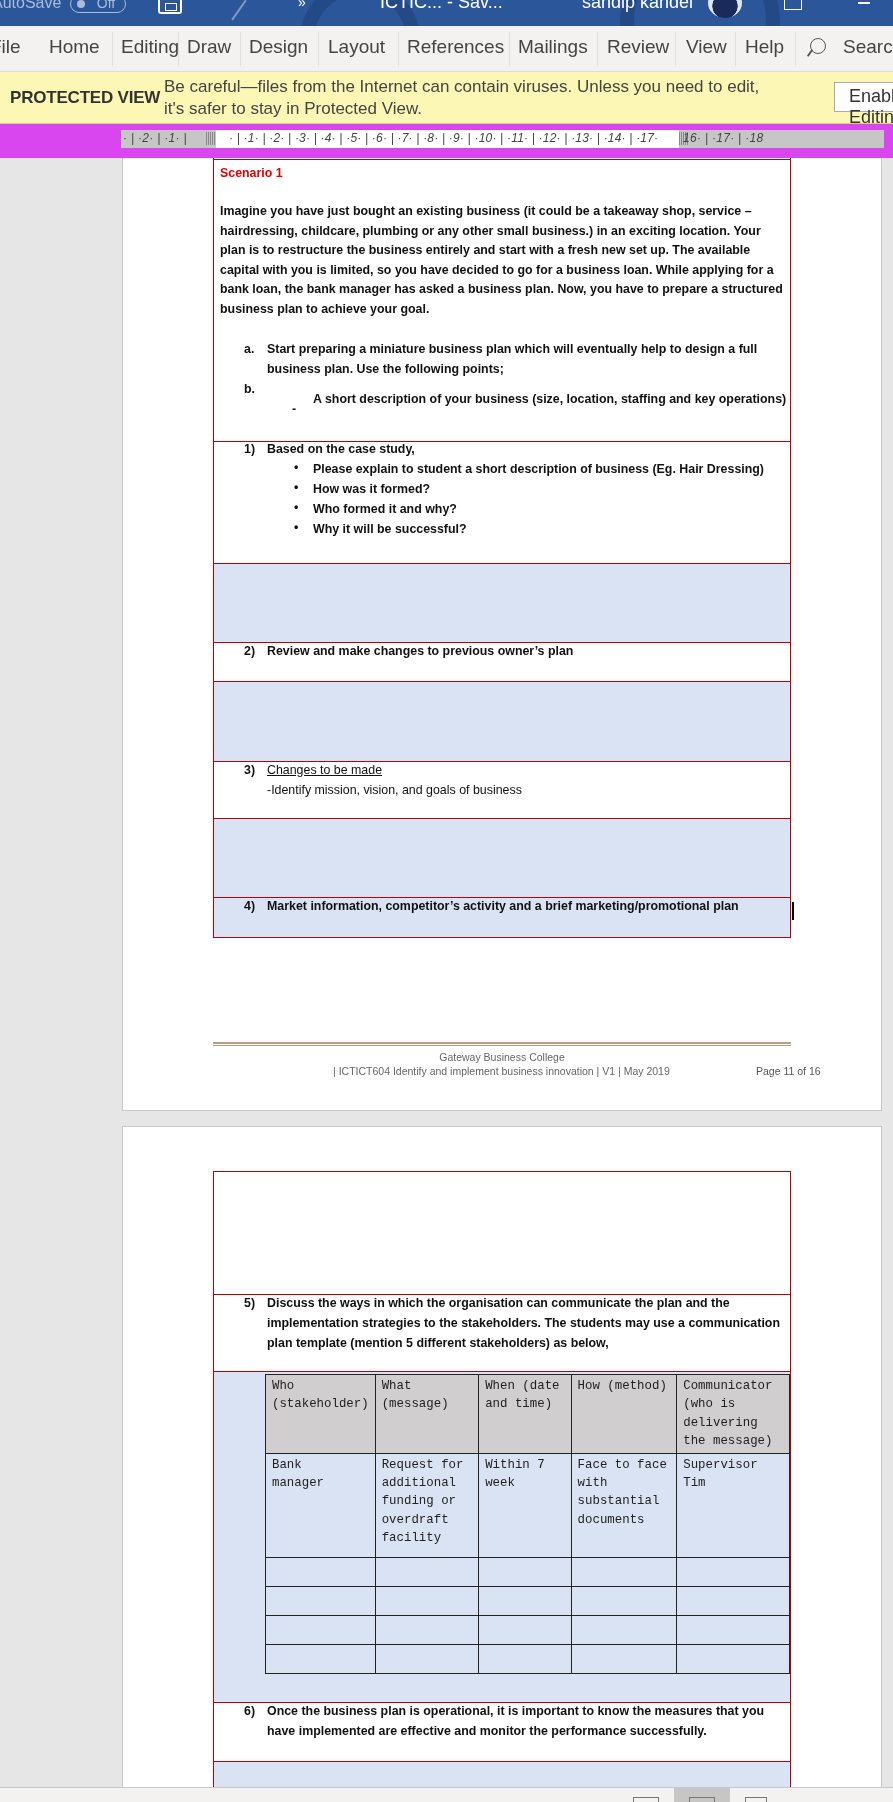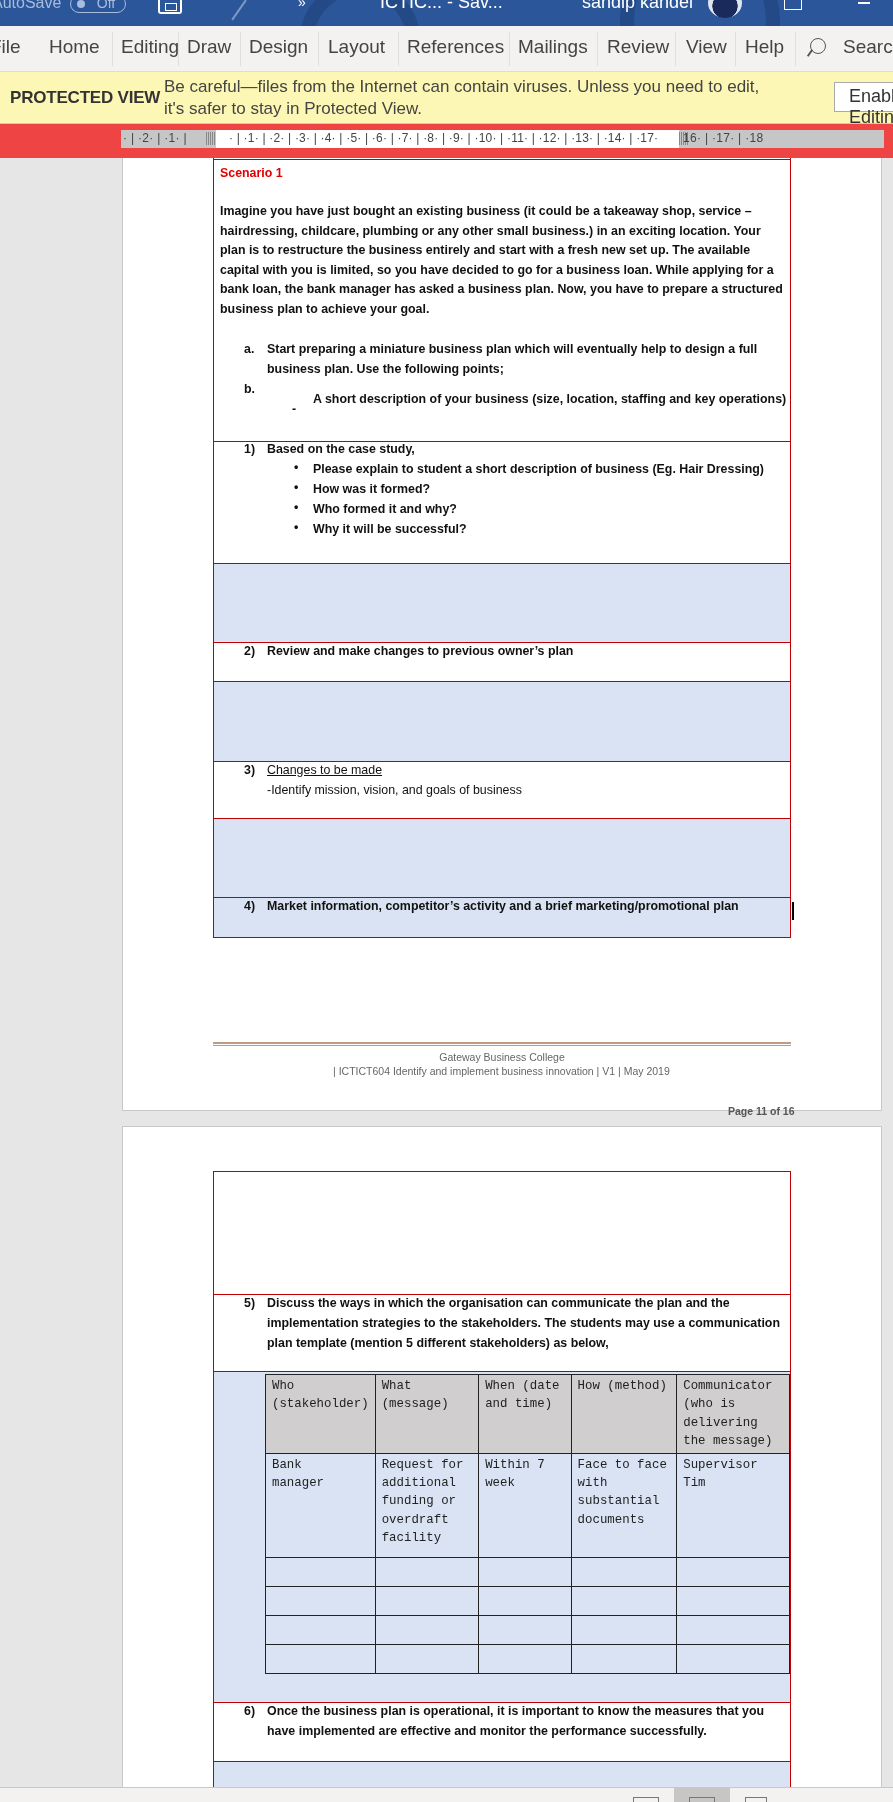--- a/index.html
+++ b/index.html
@@ -24,21 +24,21 @@
   .menubar .tab { position: absolute; top: 10px; font-size: 19px; color: #444; }
   .menubar .sep { position: absolute; top: 6px; width: 1px; height: 34px; background: #e0dfde; }
   .menubar .search-icon { position: absolute; left: 810px; top: 12px; width: 16px; height: 16px; border: 1.8px solid #555; border-radius: 50%; }
   .menubar .search-icon::after { content: ""; position: absolute; left: -5px; top: 13px; width: 8px; height: 2px; background: #555; transform: rotate(-55deg); }
 
   .protected { position: absolute; left: 0; top: 72px; width: 893px; height: 52px; background: #fdf7b5; border-bottom: 1px solid #d7cf8a; }
   .protected .label { position: absolute; left: 10px; top: 16px; font-size: 17px; font-weight: bold; color: #333; letter-spacing: -0.2px; }
   .protected .msg { position: absolute; left: 164px; top: 4px; font-size: 17px; color: #444; line-height: 22px; width: 620px; }
   .protected .enable { position: absolute; left: 834px; top: 10px; width: 80px; height: 30px; background: #fff; border: 1px solid #aaa; font-size: 18px; padding: 3px 0 0 14px; color: #333; }
 
-  .ruler-area { position: absolute; left: 0; top: 124px; width: 893px; height: 34px; background: #ef4444; }
+  .ruler-area { position: absolute; left: 0; top: 124px; width: 893px; height: 34px; background: #d946ef; font-style: italic; }
   .ruler { position: absolute; left: 121px; top: 6px; width: 763px; height: 18px; background: #c6c6c6; font-size: 12px; color: #444; white-space: nowrap; }
   .ruler .white { position: absolute; left: 95px; top: 0; width: 463px; height: 18px; background: #fff; }
   .ruler .ticks-left { position: absolute; left: 2px; top: 1px; letter-spacing: 0.3px; }
   .ruler .ticks-main { position: absolute; left: 108px; top: 1px; letter-spacing: 0.2px; }
   .ruler .ticks-right { position: absolute; left: 562px; top: 1px; letter-spacing: 0.3px; }
   .ruler .margin-mark { position: absolute; top: 2px; width: 10px; height: 13px; background: repeating-linear-gradient(90deg, #888 0 1px, #c6c6c6 1px 2px); }
 
   .page { position: absolute; background: #fff; border: 1px solid #c8c8c8; }
   .page1 { left: 122px; top: 158px; width: 760px; height: 953px; border-top: none; padding-left: 44px; }
   .page2 { left: 122px; top: 1126px; width: 760px; height: 720px; }
@@ -49,21 +49,21 @@
   .red-title { color: #e00000; font-weight: bold; font-size: 12.4px; position: absolute; left: 6px; top: 6px; }
   .para { position: absolute; left: 6px; width: 566px; line-height: 19.6px; font-weight: bold; }
   .li { position: absolute; font-weight: bold; line-height: 19.6px; }
   .num { position: absolute; font-weight: bold; }
   .bullet { position: absolute; font-weight: bold; }
 
   .footer-line1 { position: absolute; left: 90px; top: 884px; width: 578px; height: 2px; background: #c09b80; }
   .footer-line2 { position: absolute; left: 90px; top: 887px; width: 578px; height: 1px; background: #c09b80; }
   .footer-college { position: absolute; left: 90px; width: 578px; top: 893px; text-align: center; font-size: 10.5px; color: #666; }
   .footer-course { position: absolute; left: 210px; top: 907px; font-size: 10.5px; color: #666; white-space: nowrap; }
-  .footer-page { position: absolute; left: 605px; top: 907px; font-size: 10.5px; color: #555; font-weight: bold; white-space: nowrap; margin-top: 40px; }
+  .footer-page { position: absolute; left: 633px; top: 907px; font-size: 10.5px; color: #555; font-weight: normal; white-space: nowrap; }
 
   .comm-table { position: absolute; left: 51px; top: 2px; border-collapse: collapse; font-size: 12.4px; color: #222; }
   .comm-table td, .comm-table th { border: 1.2px solid #222; vertical-align: top; text-align: left; font-weight: normal; padding: 2px 6px; line-height: 18.4px; }
   .comm-table th { background: #d0cece; }
 
   .statusbar { position: absolute; left: 0; top: 1787px; width: 893px; height: 15px; background: #f3f2f1; border-top: 1px solid #c8c8c8; }
   .statusbar .view-read { position: absolute; left: 633px; top: 9px; width: 26px; height: 8px; border: 1.5px solid #777; border-bottom: none; }
   .statusbar .view-print-bg { position: absolute; left: 674px; top: 0; width: 56px; height: 15px; background: #c8c6c4; }
   .statusbar .view-print { position: absolute; left: 689px; top: 9px; width: 26px; height: 8px; border: 1.5px solid #777; border-bottom: none; }
   .statusbar .view-web { position: absolute; left: 745px; top: 9px; width: 22px; height: 8px; border: 1.5px solid #777; border-bottom: none; }

